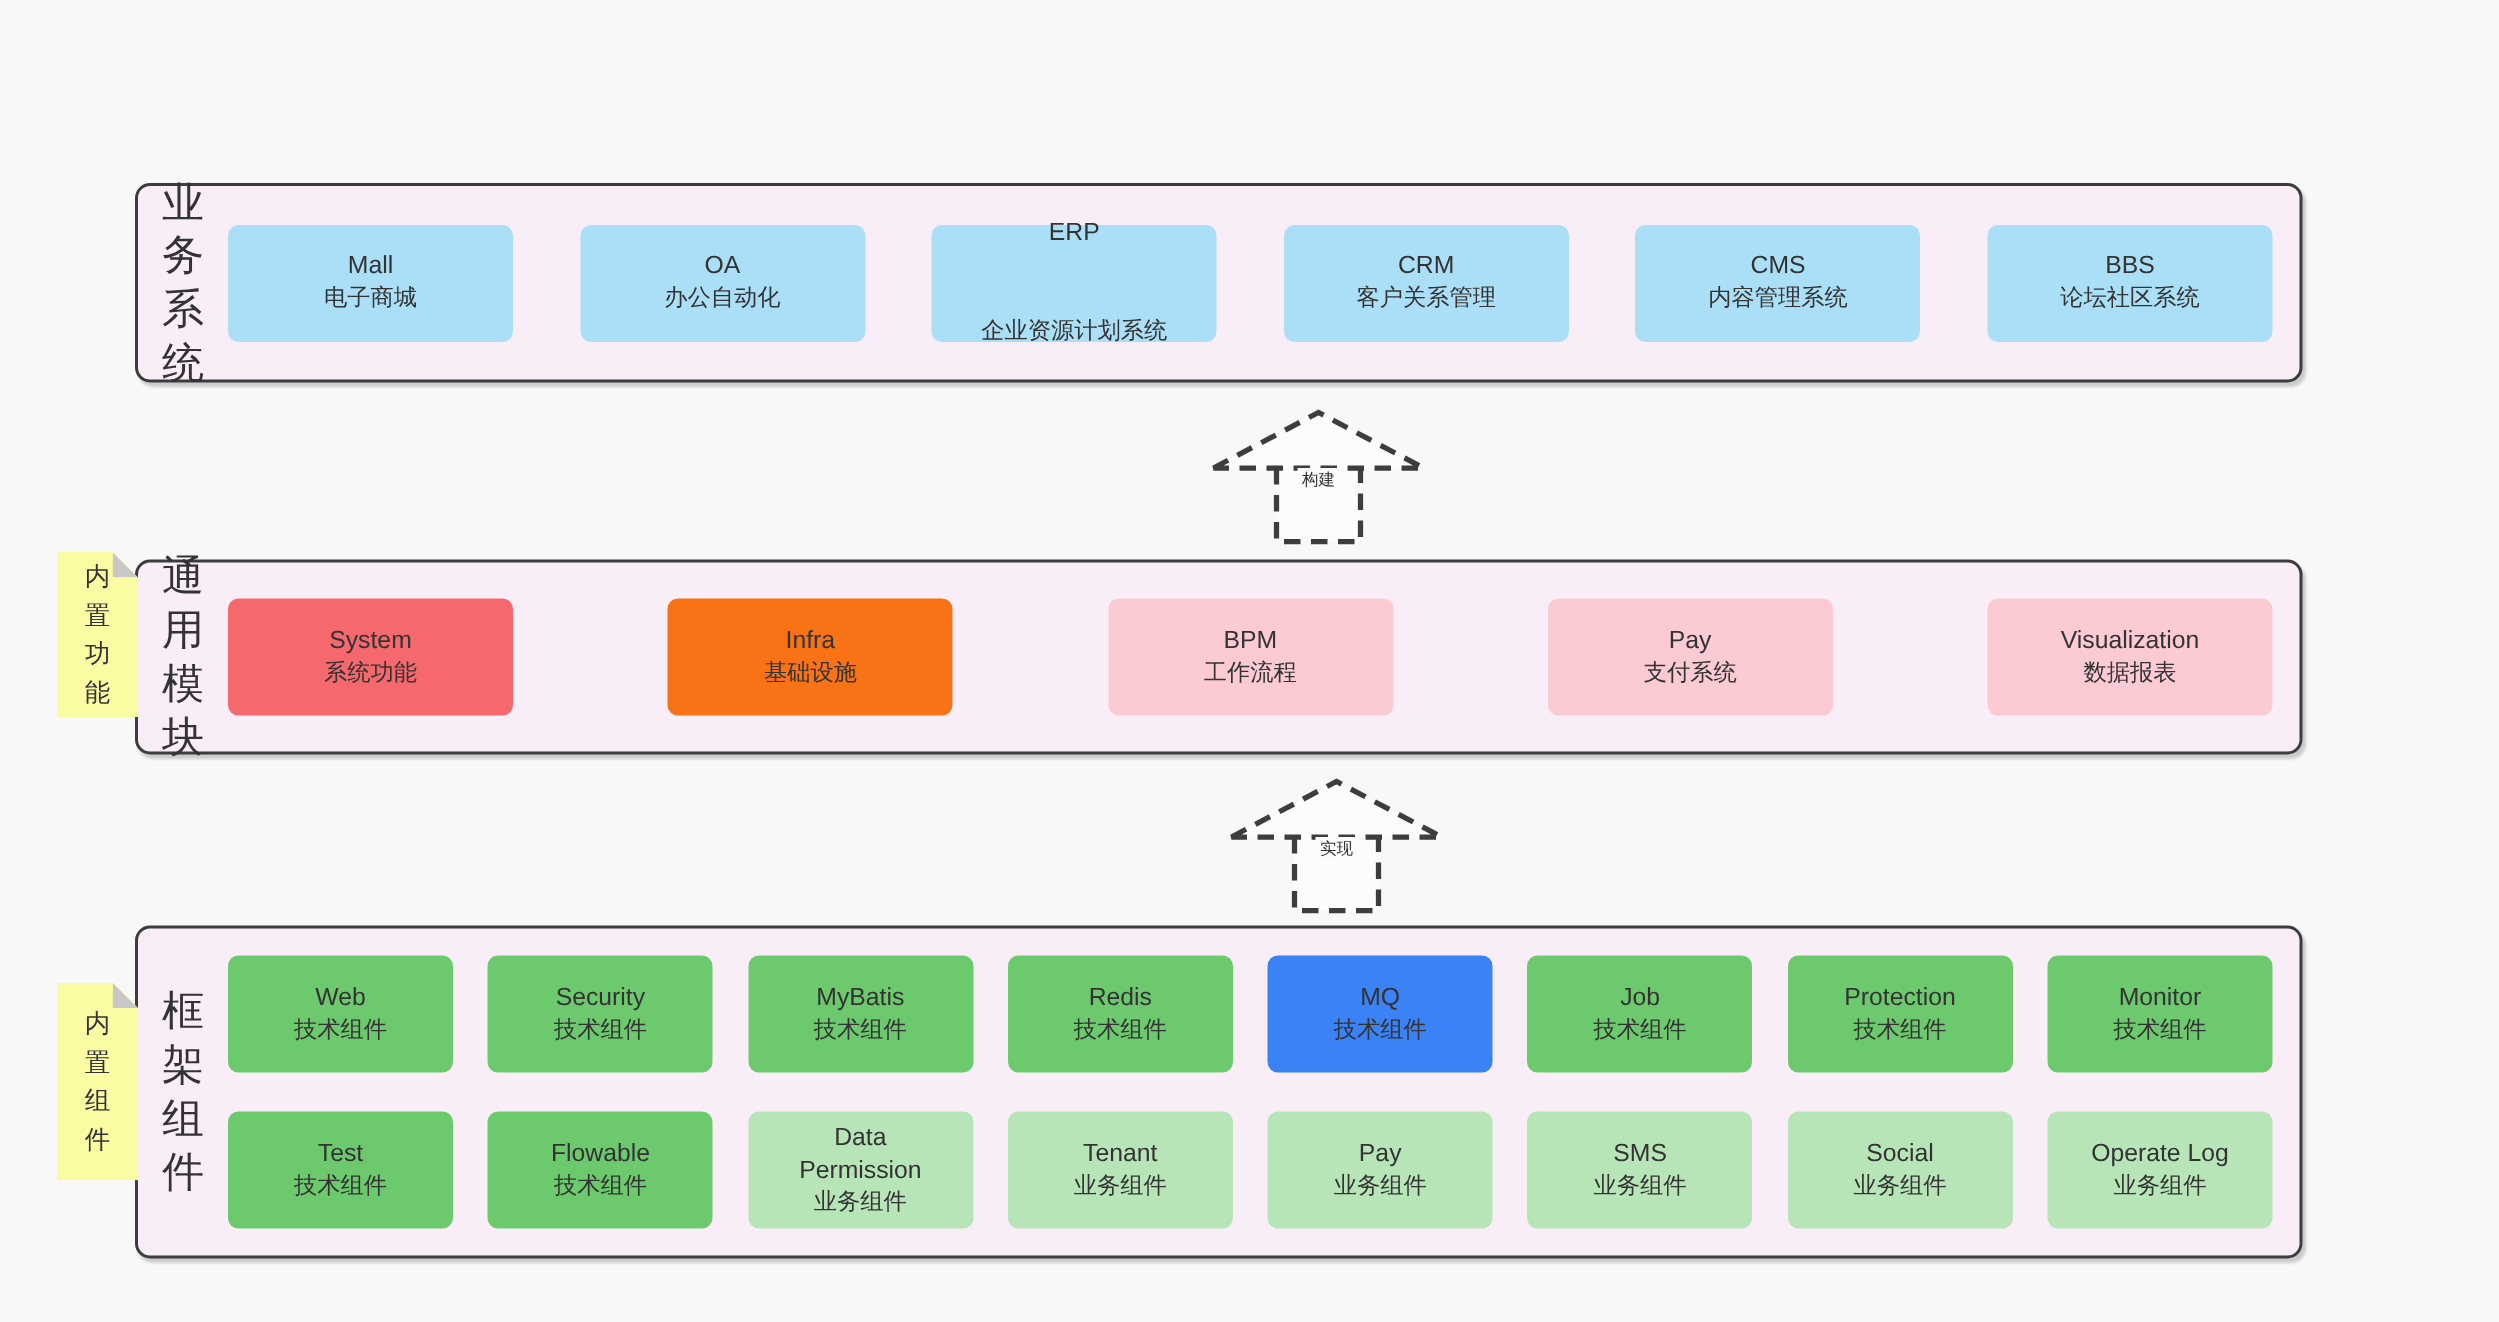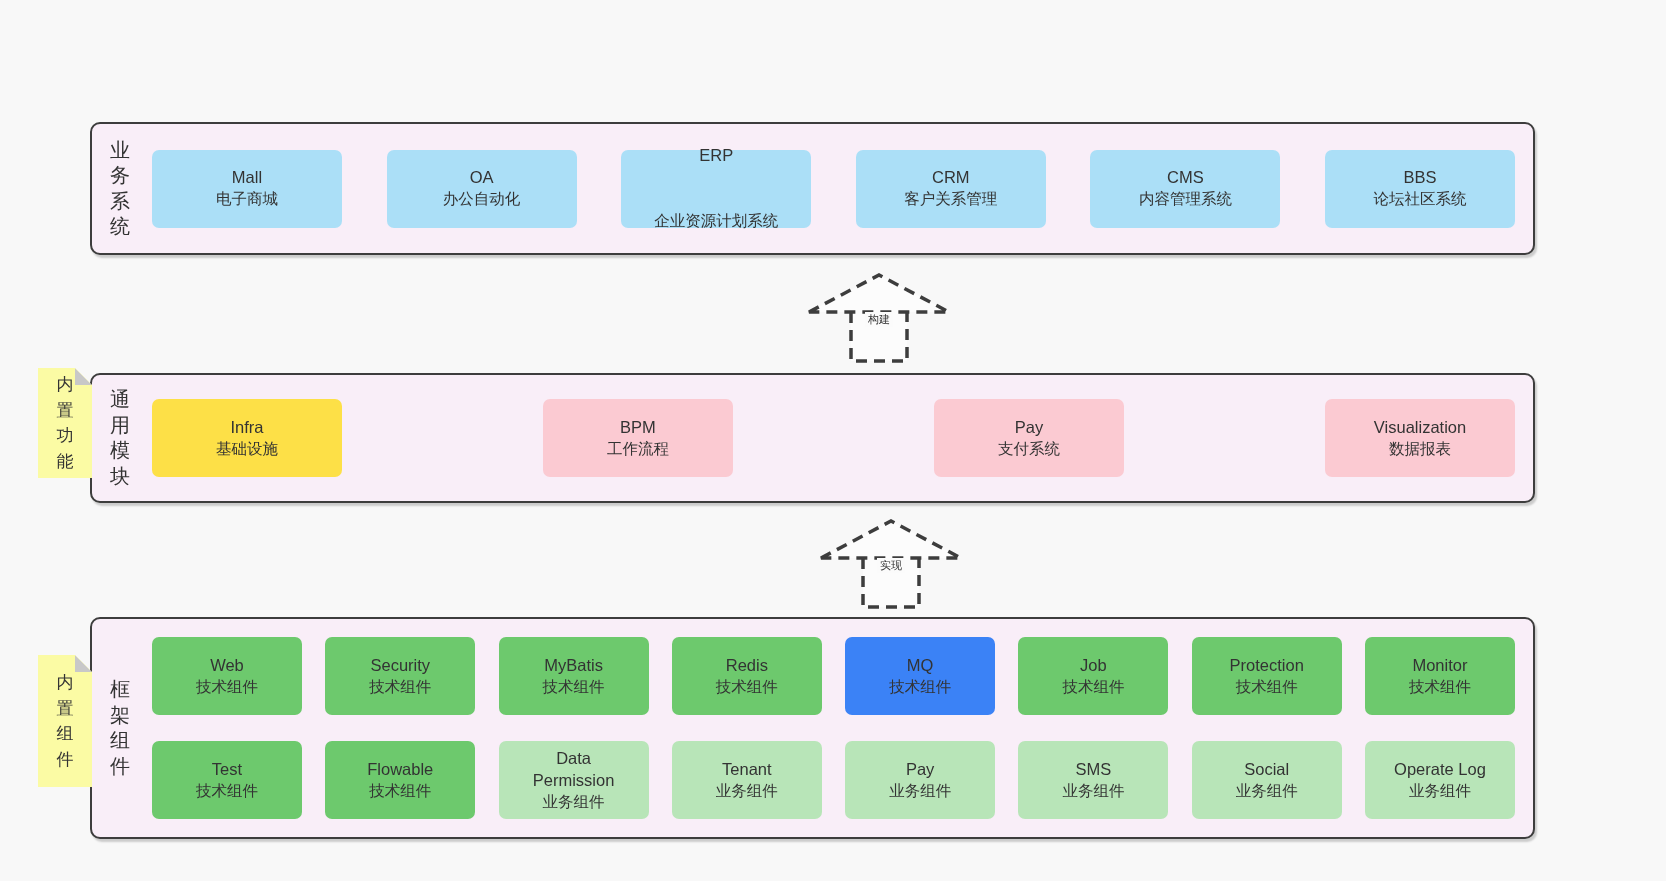--- a/index.html
+++ b/index.html
@@ -20,21 +20,21 @@
     border-radius:10px;
     box-shadow:2px 3px 2px rgba(0,0,0,0.18);
   }
   #layer-0 { top:122px; height:133px; }
   #layer-1 { top:373px; height:130px; }
   #layer-2 { top:617px; height:222px; }
 
   .side-label {
     position:absolute; left:16px; top:50%; transform:translateY(-50%);
     width:24px; word-break:break-all;
-    font-size:20px; line-height:1.28; text-align:center; color:#333;
+    font-size:28px; line-height:1.28; text-align:center; color:#333;
   }
 
   .rows {
     position:absolute; left:60px; right:18px; top:0; bottom:0;
     display:flex; flex-direction:column; justify-content:center; gap:26px;
   }
   .row { display:flex; justify-content:space-between; }
 
   .box {
     height:78px; border-radius:7px;
@@ -119,21 +119,25 @@
   <span class="arrow-label">构建</span>
 </div>
 
 <div class="note" id="note-0">
   <div class="note-text">内置功能</div>
 </div>
 <div class="layer" id="layer-1">
   <div class="side-label">通用模块</div>
   <div class="rows">
       <div class="row">
-        <div class="box box-wide" style="background: #fde047;">
+        <div class="box box-wide" style="background: rgb(245, 105, 110);">
+          <div class="box-name">System</div>
+          <div class="box-sub">系统功能</div>
+        </div>
+        <div class="box box-wide" style="background: #f97316;">
           <div class="box-name">Infra</div>
           <div class="box-sub">基础设施</div>
         </div>
         <div class="box box-wide" style="background: rgb(251, 202, 210);">
           <div class="box-name">BPM</div>
           <div class="box-sub">工作流程</div>
         </div>
         <div class="box box-wide" style="background: rgb(251, 202, 210);">
           <div class="box-name">Pay</div>
           <div class="box-sub">支付系统</div>

